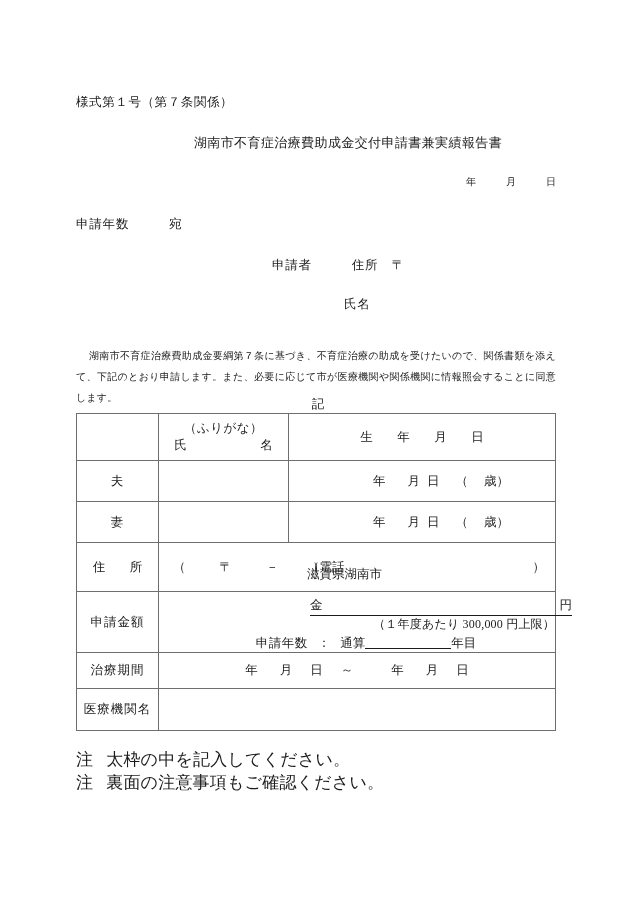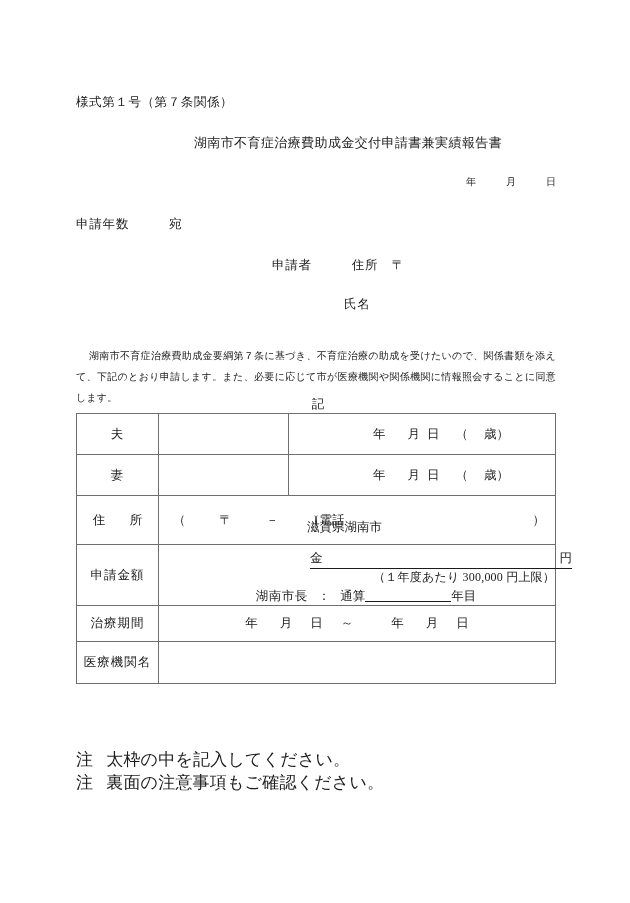--- a/index.html
+++ b/index.html
@@ -287,20 +287,32 @@
 
   <div class="ki-mark">記</div>
 
   <table class="form-table">
     <colgroup>
       <col class="c-label">
       <col class="c-name">
       <col class="c-rest">
     </colgroup>
     <tbody>
+      <tr class="row-head">
+        <td></td>
+        <td>
+          <div class="hdr-name">
+            <div class="furi">（ふりがな）</div>
+            <div class="nm">氏　　　名</div>
+          </div>
+        </td>
+        <td>
+          <span class="hdr-birth">生　年　月　日</span>
+        </td>
+      </tr>
 
       <tr class="row-person">
         <td>
           <span class="lbl">夫</span>
         </td>
         <td></td>
         <td>
           <span class="dob">
             <span class="g1">年</span><span class="g2">月</span><span class="g3">日（</span><span>歳）</span>
           </span>
@@ -339,21 +351,21 @@
         <td>
           <span class="lbl">申請金額</span>
         </td>
         <td class="amount-cell" colspan="2">
           <div class="amount-row1">
             <span>金</span>
             <span class="yen-right">円</span>
           </div>
           <div class="amount-row2">（１年度あたり 300,000 円上限）</div>
           <div class="amount-row3">
-            <span class="yrs-label">湖南市長</span><span class="colon">：</span><span>通算</span><span class="blank"></span><span>年目</span>
+            <span class="yrs-label">申請年数</span><span class="colon">：</span><span>通算</span><span class="blank"></span><span>年目</span>
           </div>
         </td>
       </tr>
 
       <tr class="row-period">
         <td>
           <span class="lbl">治療期間</span>
         </td>
         <td class="period-cell" colspan="2">
           <span class="p1">年</span><span class="p2">月</span><span class="p2">日</span><span class="p3">～</span><span class="p4">年</span><span class="p2">月</span><span>日</span>

